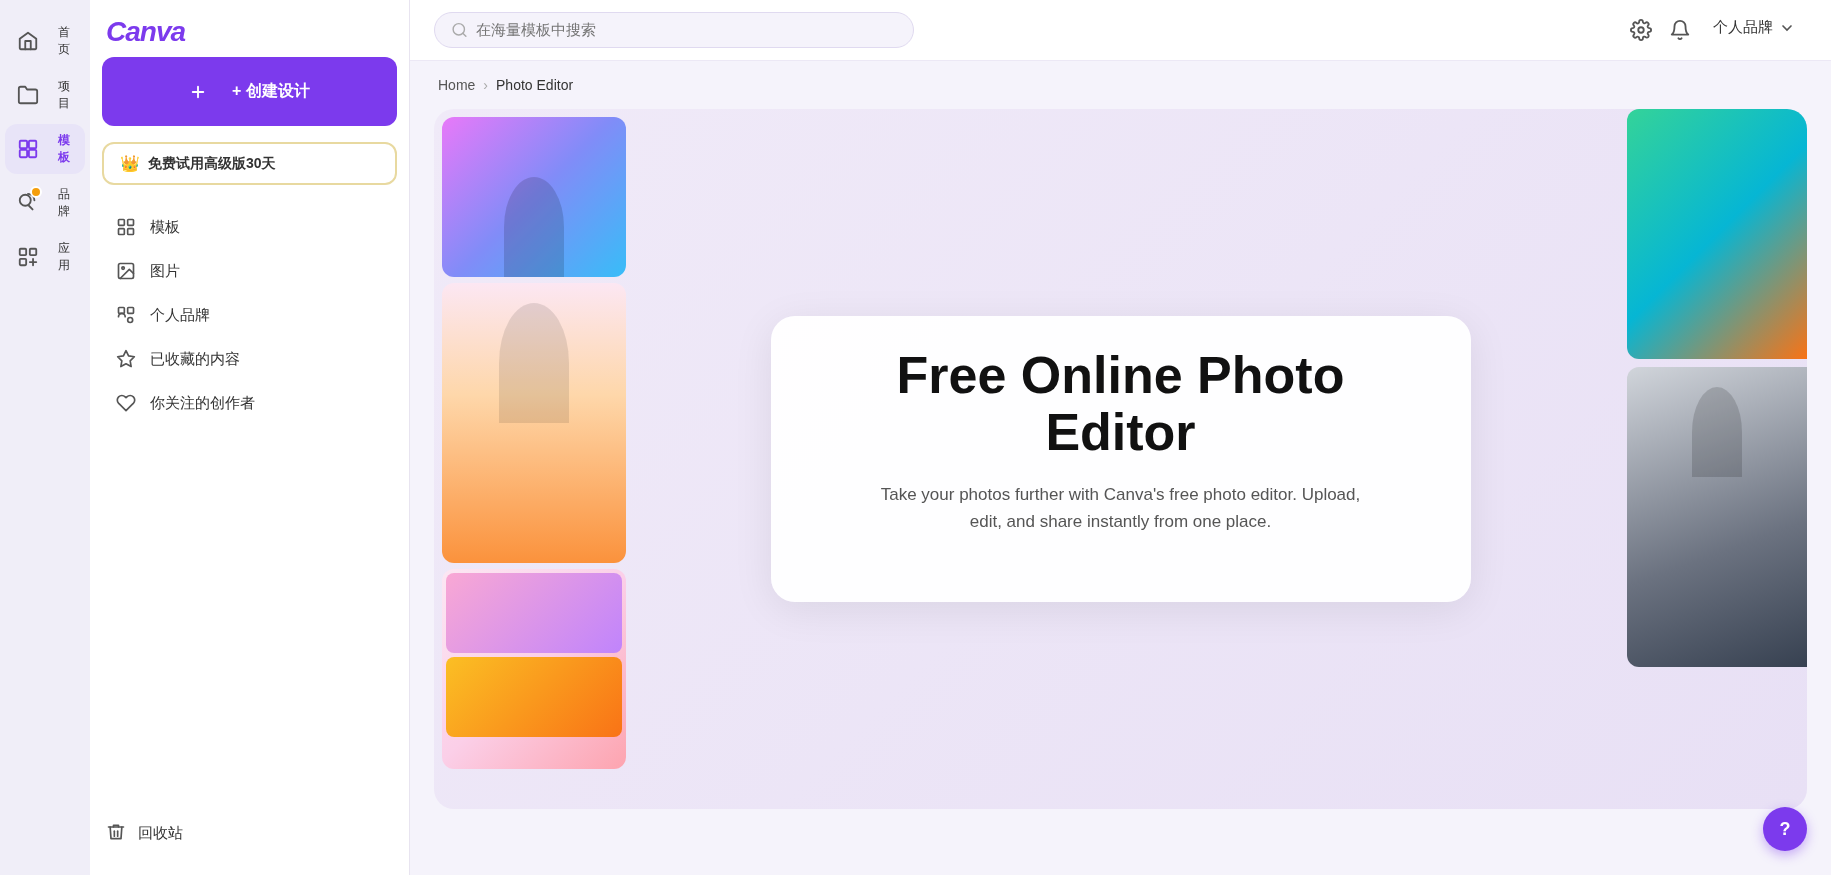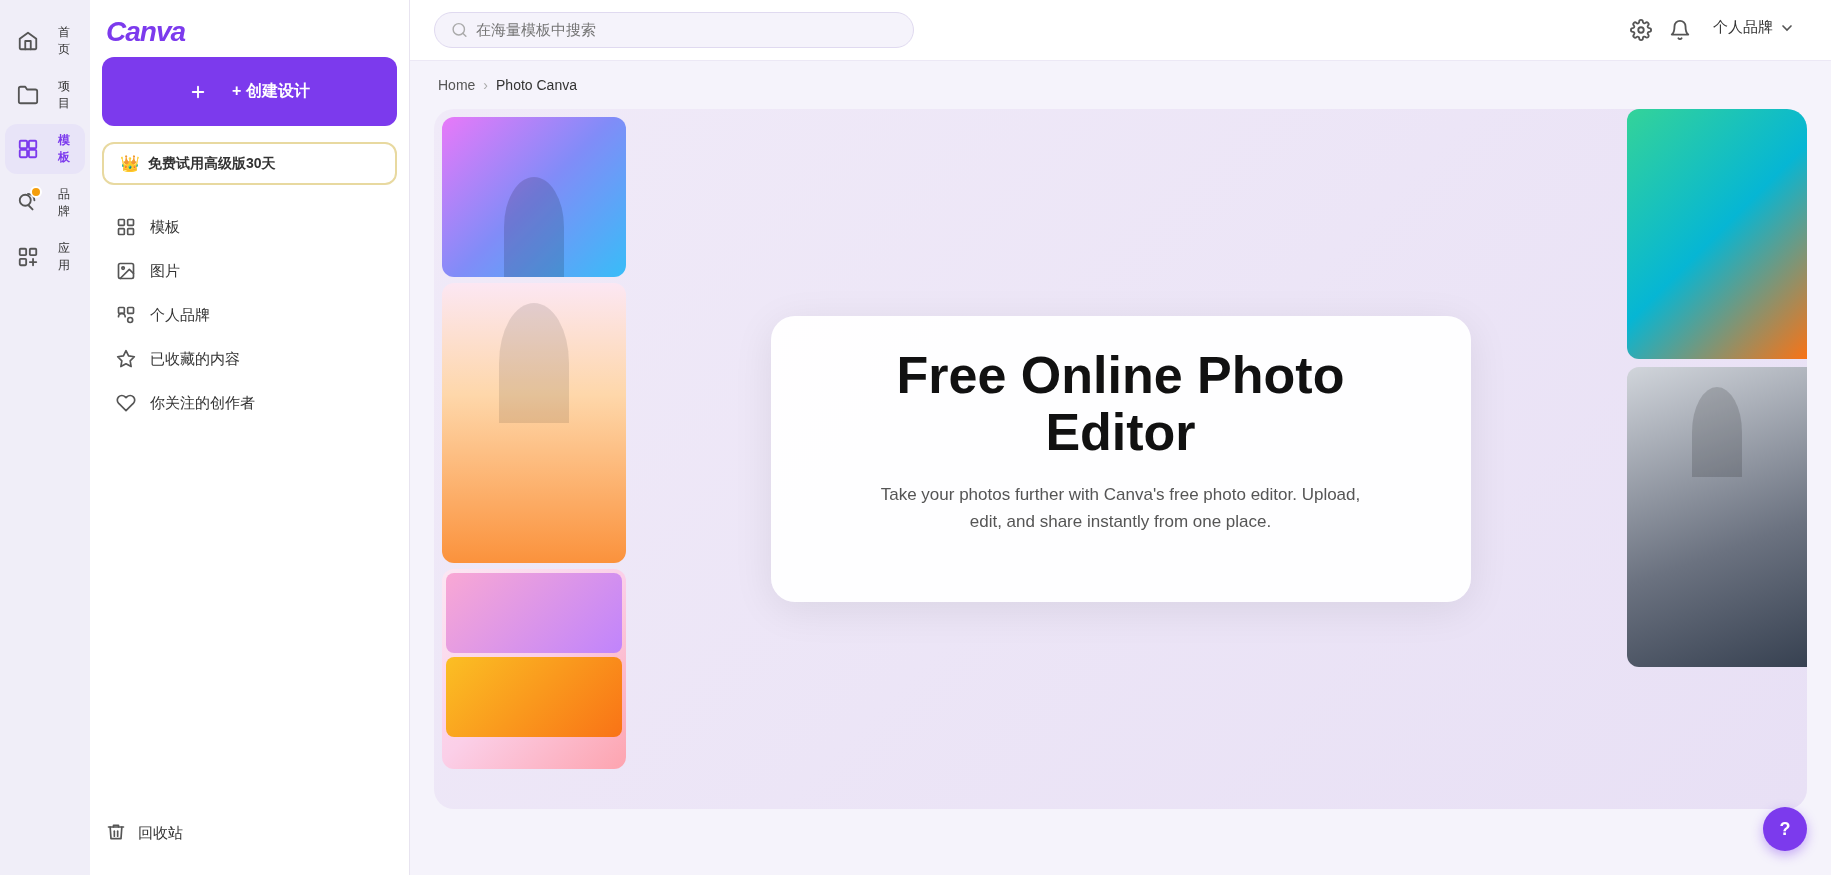--- a/index.html
+++ b/index.html
@@ -527,21 +527,21 @@
         </svg>
       </div>
     </div>
   </div>
 
   <div class="page-area">
 
     <div class="breadcrumb">
       <span style="cursor:pointer;color:#555;">Home</span>
       <span class="separator">›</span>
-      <span class="current">Photo Canva</span>
+      <span class="current">Photo Editor</span>
     </div>
 
     <div class="hero-section">
 
       <div class="photo-collage">
         <div class="photo-card photo-card-1" style="
           background: linear-gradient(135deg, #e879f9 0%, #818cf8 50%, #38bdf8 100%);
           position: relative; overflow: hidden;">
 
           <div style="position:absolute;bottom:0;left:50%;transform:translateX(-50%);width:60px;height:100px;

